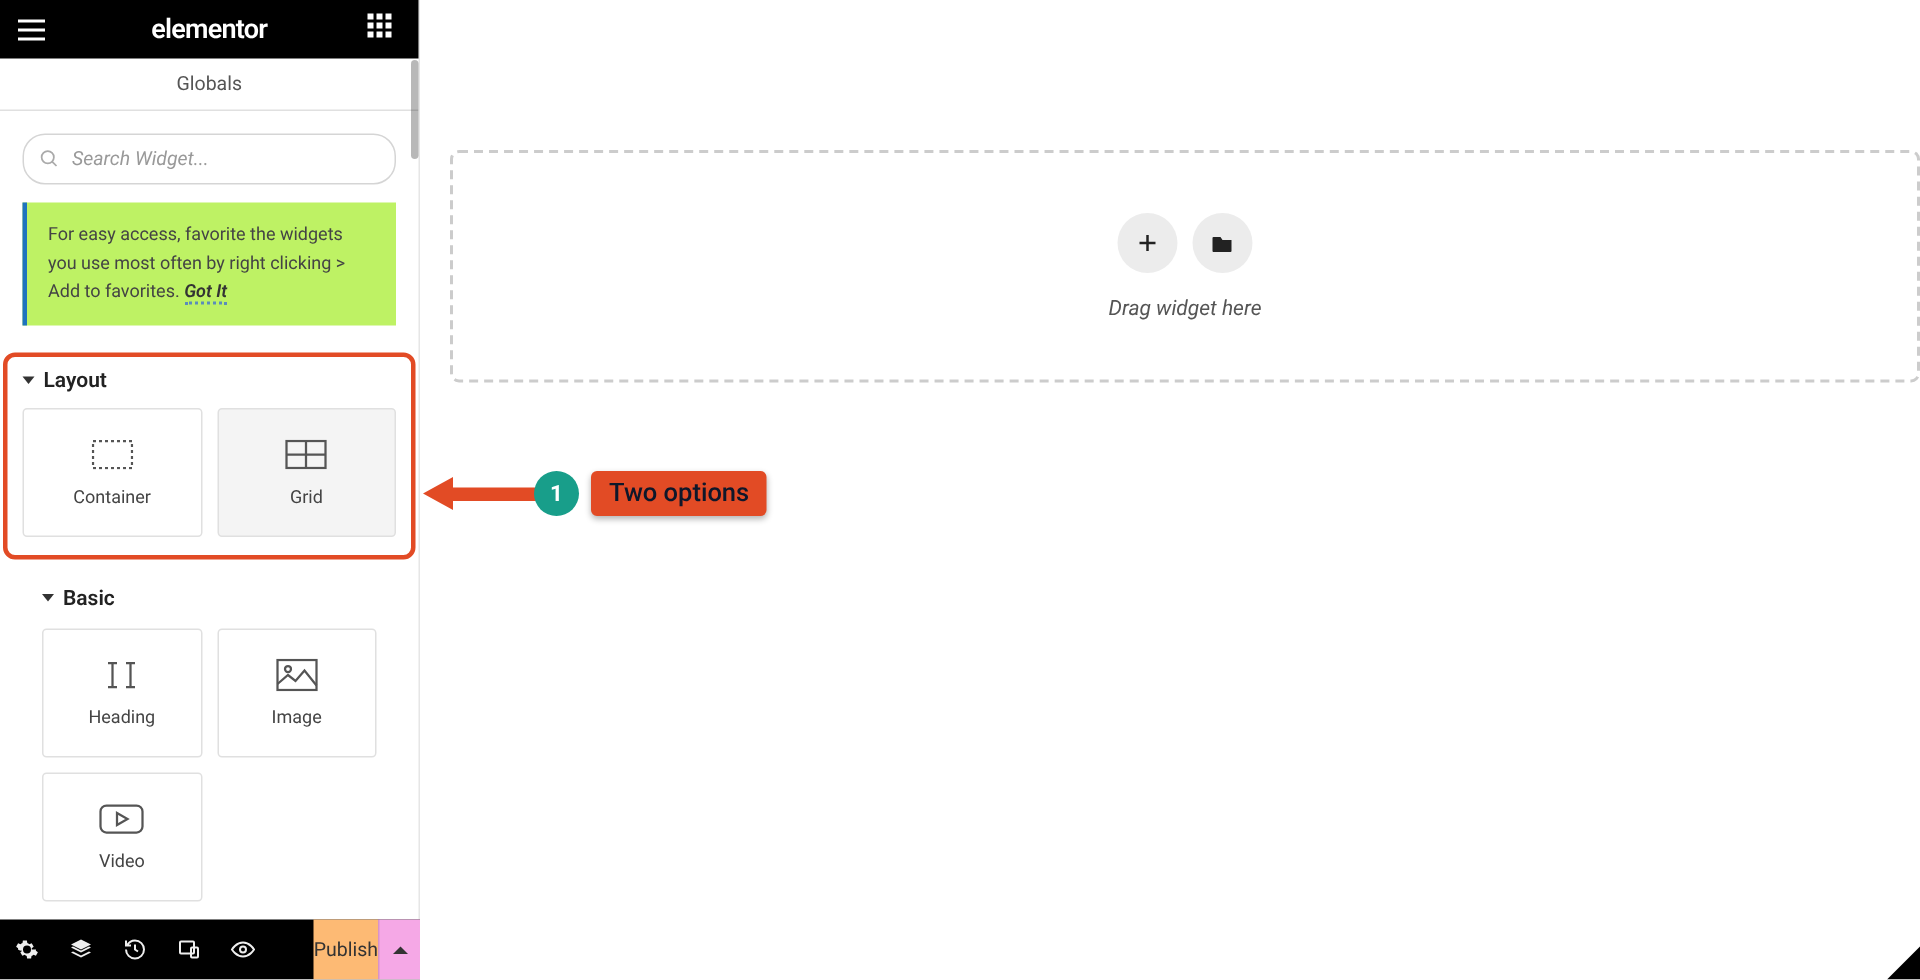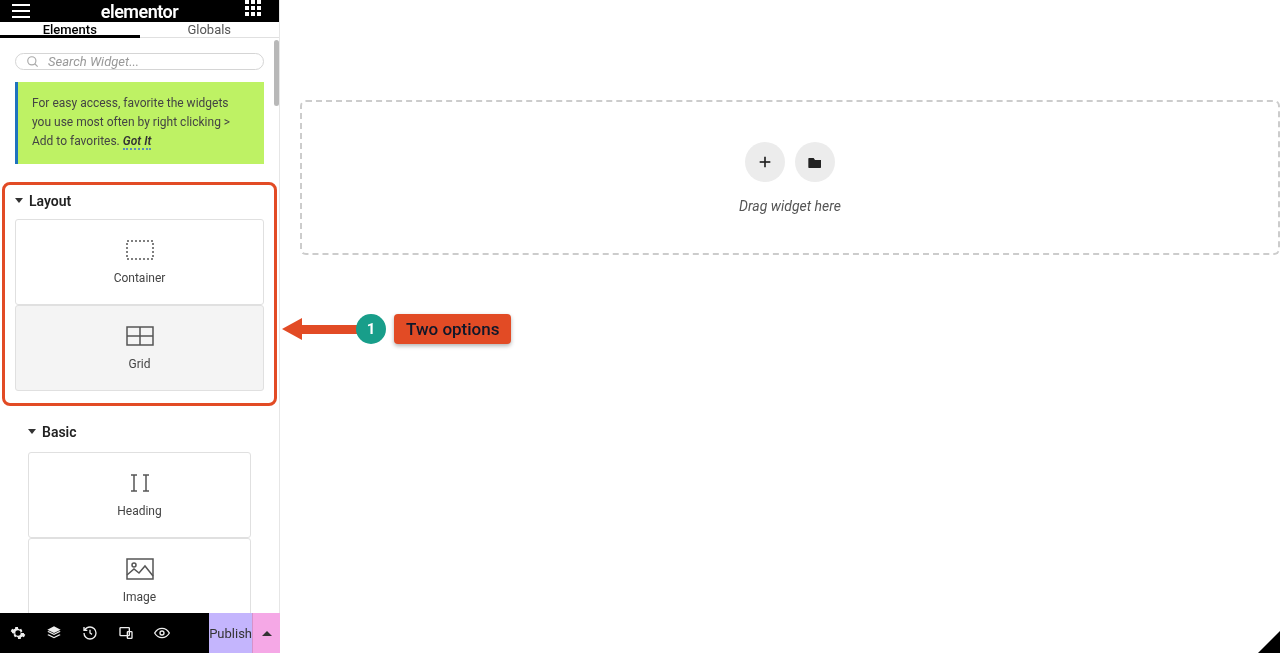--- a/index.html
+++ b/index.html
@@ -23,34 +23,34 @@
 .search-box svg { width: 14px; height: 14px; color: #aaa; margin-right: 8px; }
 .search-input { border: none; outline: none; flex: 1; font-size: 13px; font-style: italic; color: #888; }
 .search-input::placeholder { color: #999; font-style: italic; }
 
 .tip-box { margin: 0 15px 18px; background: #bef264; border-left: 3px solid #1e73be; padding: 12px 14px; font-size: 12px; color: #444; line-height: 1.6; }
 .tip-link { font-style: italic; font-weight: 600; color: #333; border-bottom: 2px dotted #5b8db9; cursor: pointer; }
 
 .panel-section { border: 3px solid #e24b25; border-radius: 8px; margin: 0 2px 10px 2px; padding: 8px 10px 12px; }
 .section-header { display: flex; align-items: center; gap: 6px; font-size: 14px; font-weight: 600; color: #222; cursor: pointer; margin-bottom: 10px; }
 .caret-down { width: 0; height: 0; border-left: 4px solid transparent; border-right: 4px solid transparent; border-top: 5px solid #333; }
-.widget-grid { display: grid; grid-template-columns: 1fr; }
+.widget-grid { display: grid; grid-template-columns: 1fr 1fr; gap: 10px; }
 .widget-card { border: 1px solid #e0e0e0; border-radius: 3px; background: #fff; height: 86px; display: flex; flex-direction: column; align-items: center; justify-content: center; gap: 10px; cursor: grab; }
 .widget-card.highlighted { background: #f4f4f4; }
 .widget-card .wicon { width: 30px; height: 22px; display: flex; align-items: center; justify-content: center; color: #555; }
 .widget-label { font-size: 12px; color: #444; }
 
 .basic-section { padding: 8px 28px 0; }
 .basic-section .section-header { margin-bottom: 12px; }
 
 .sidebar-scroll { position: absolute; right: 0; top: 40px; width: 5px; height: 66px; background: rgba(0,0,0,0.28); border-radius: 3px; }
 
 .bottom-bar { position: absolute; left: 0; bottom: 0; width: 280px; height: 40px; background: #000; display: flex; align-items: center; }
 .bottom-icon { width: 36px; height: 40px; display: flex; align-items: center; justify-content: center; color: #eee; cursor: pointer; }
-.publish-btn { flex: 1; background: #c4b5fd; height: 40px; display: flex; align-items: center; justify-content: center; font-size: 13px; color: #333; cursor: pointer; margin-left: auto; max-width:72px}
+.publish-btn { flex: 1; background: #fdba74; height: 40px; display: flex; align-items: center; justify-content: center; font-size: 13px; color: #333; cursor: pointer; margin-left: auto; max-width:72px}
 .publish-bar { display:flex; margin-left:auto;}
 .publish-caret { width: 28px; height: 40px; background: #f5a8e6; border-left: 1px solid rgba(0,0,0,0.12); display: flex; align-items: center; justify-content: center; cursor: pointer; }
 .publish-caret svg { transform: rotate(180deg); }
 
 .canvas { position: absolute; left: 300px; top: 100px; right: 0; }
 .dropzone { border: 2px dashed #ccc; border-radius: 6px; width: 980px; height: 155px; display: flex; flex-direction: column; align-items: center; justify-content: center; gap: 16px; }
 .drop-actions { display: flex; gap: 10px; }
 .circle-btn { width: 40px; height: 40px; border-radius: 50%; background: #ececec; display: flex; align-items: center; justify-content: center; cursor: pointer; color: #333; }
 .drop-label { font-size: 14px; color: #555; font-style: italic; }
 
@@ -83,21 +83,20 @@
         <span></span>
         <span></span>
         <span></span>
         <span></span>
         <span></span>
         <span></span>
     </div>
   </div>
 
   <div class="tabs">
-    <div class="tab active">Elements</div>
     <div class="tab">Globals</div>
   </div>
 
   <div class="search-box">
     <svg viewBox="0 0 24 24" fill="none" stroke="currentColor" stroke-width="2">
         <circle cx="10" cy="10" r="7"></circle>
         <line x1="20" y1="20" x2="15" y2="15"></line>
       </svg>
     <input class="search-input" placeholder="Search Widget..." style="">
   </div>

